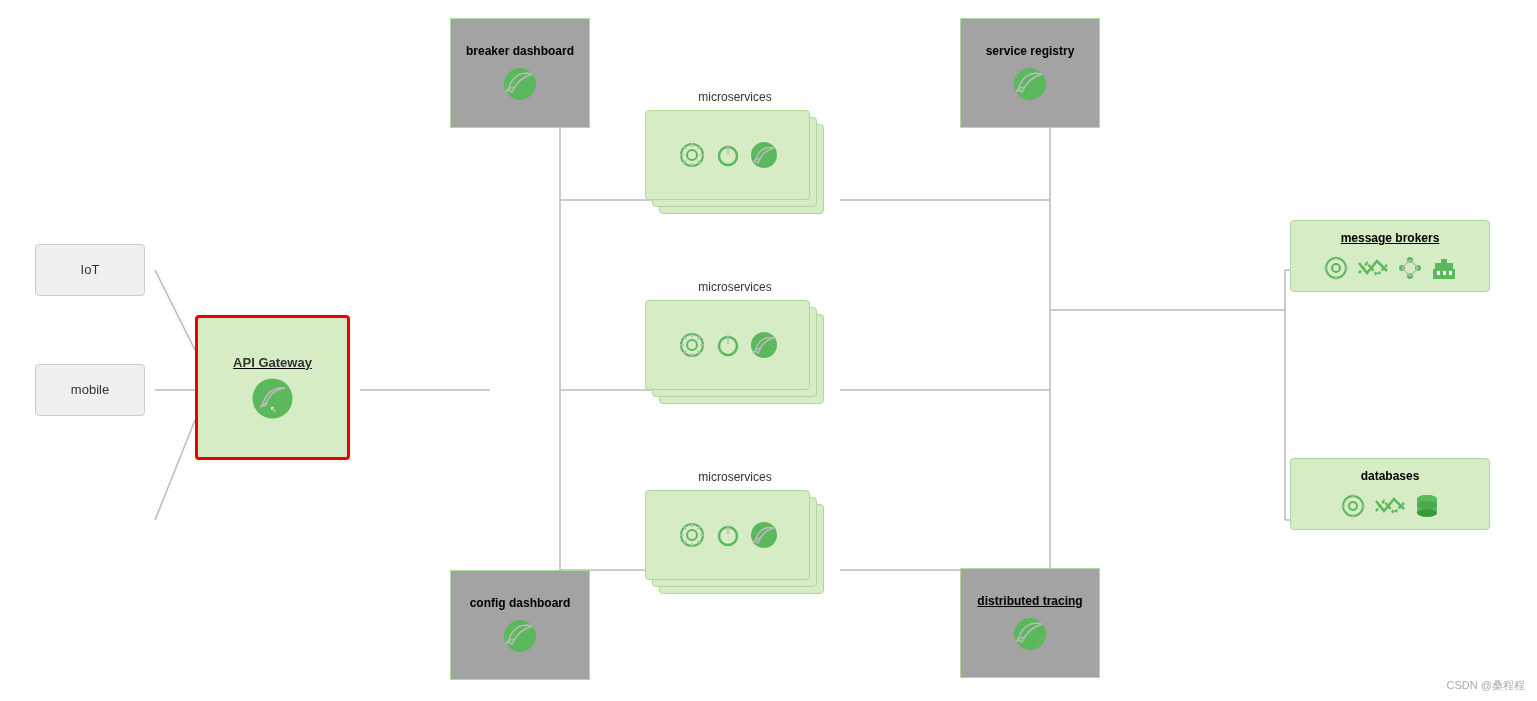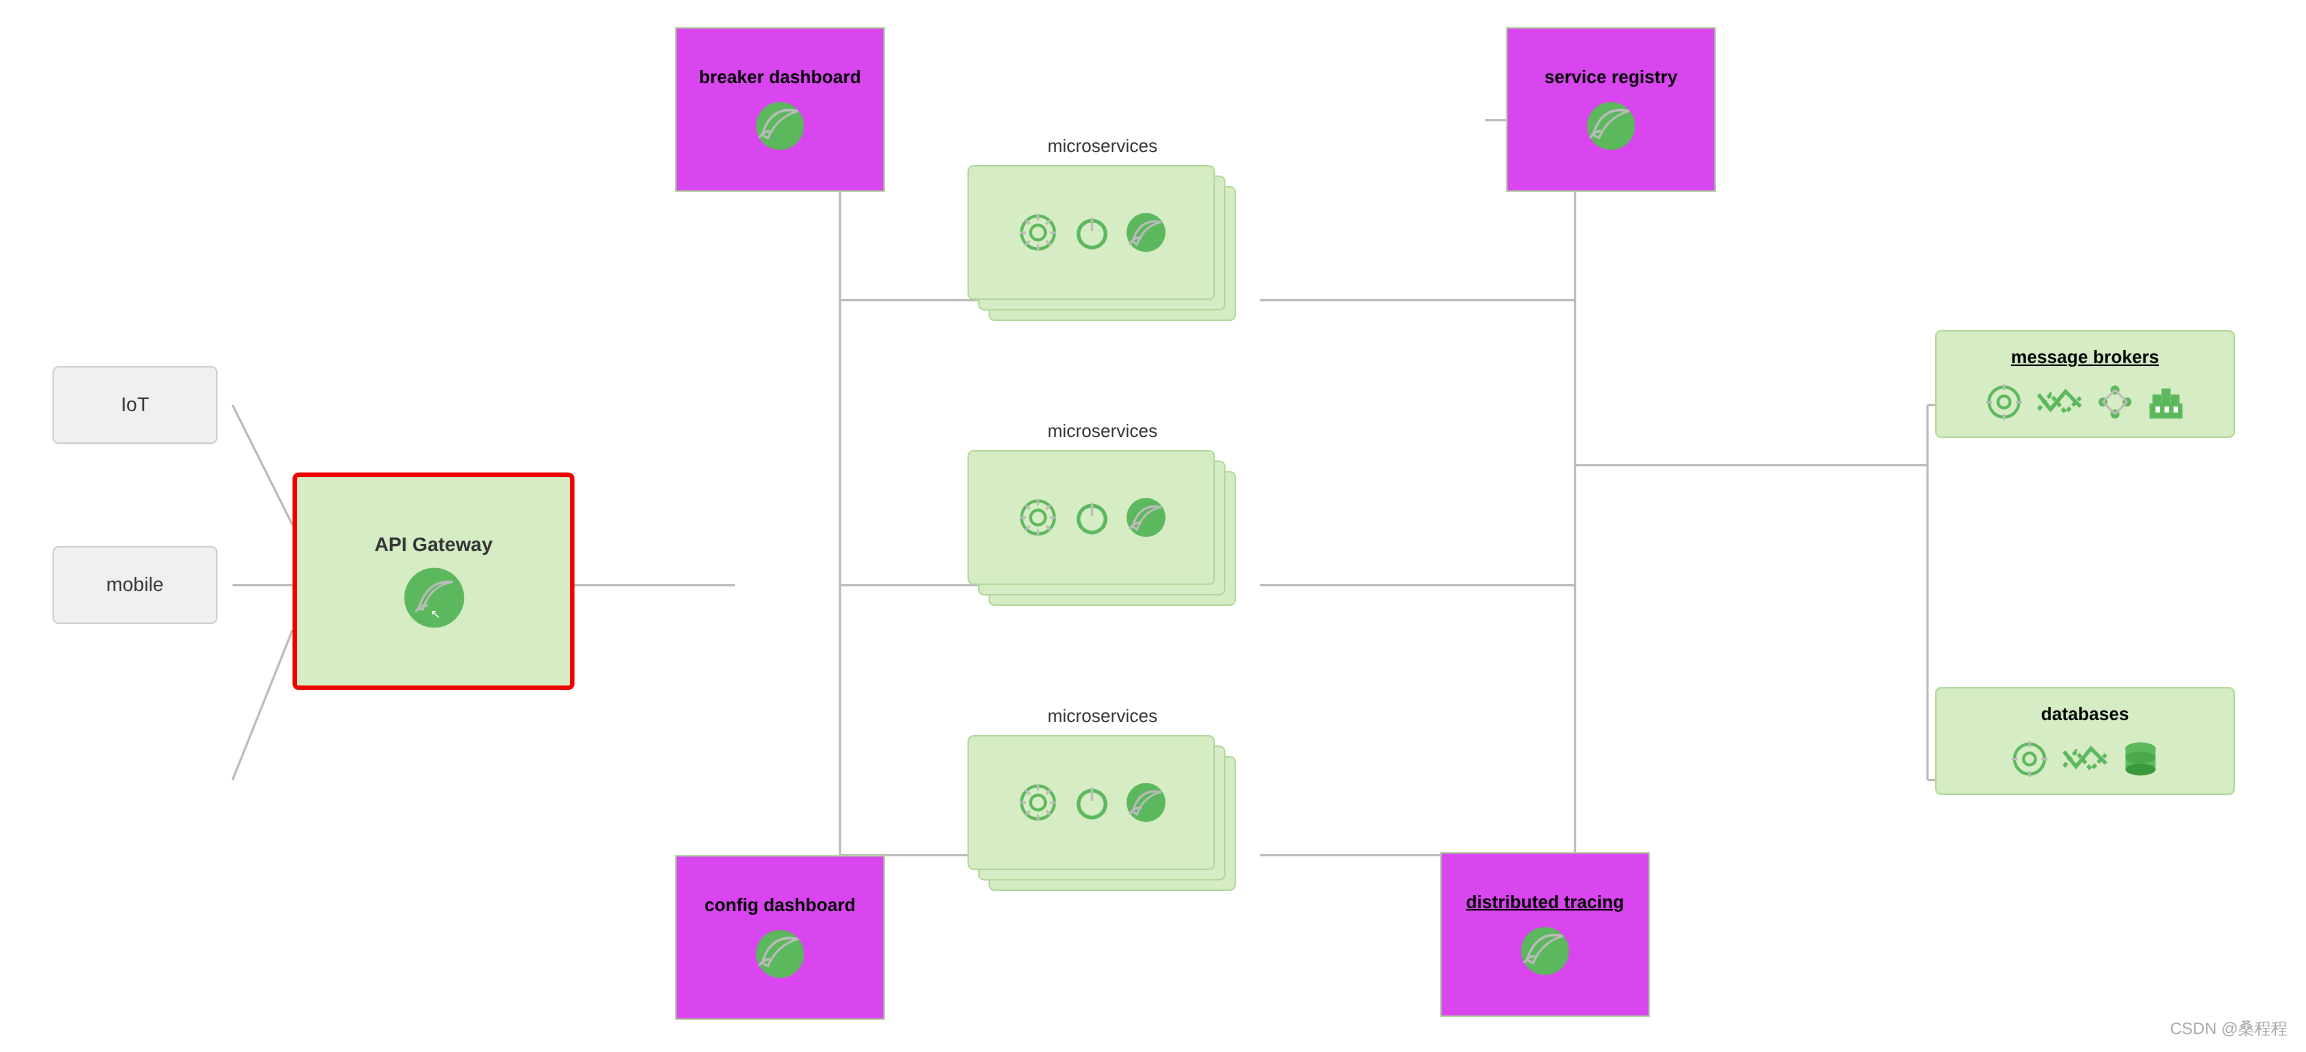--- a/index.html
+++ b/index.html
@@ -45,21 +45,21 @@
     .node-client {
       background: #f0f0f0;
       border: 1.5px solid #ccc;
       width: 110px;
       height: 52px;
       font-size: 13px;
     }
 
     
     .node-service {
-      background: #d946ef;
+      background: #a3a3a3;
       border: 1.5px solid #b0d89a;
       padding: 6px 8px;
     }
     .microservices-stack {
       position: relative;
       width: 180px;
       height: 110px;
     }
     .ms-card {
       position: absolute;
@@ -85,28 +85,29 @@
       top: -20px;
       left: 0;
       width: 180px;
       text-align: center;
     }
 
     
     .node-api-gateway {
       background: #d6ecc4;
       border: 3px solid #e00;
-      width: 188px;
+      width: 155px;
       height: 145px;
       border-radius: 4px;
       display: flex;
       flex-direction: column;
       align-items: center;
       justify-content: center;
       text-align: center;
+      text-decoration: underline;
     }
 
     
     .node-external {
       background: #d6ecc4;
       border: 1.5px solid #b0d89a;
       border-radius: 4px;
       padding: 10px 12px;
       display: flex;
       flex-direction: column;
@@ -204,21 +205,21 @@
       <span style="font-size:12px; font-weight:600; margin-bottom:8px; text-align:center;">breaker
 dashboard</span>
       <svg width="40" height="36" viewBox="0 0 40 36">
         <circle cx="20" cy="18" r="16" fill="#5cb85c"></circle>
         <path d="M8 24 Q14 4 32 8 Q18 12 12 26 Z" fill="white"></path>
         <path d="M6 26 Q10 20 14 22" stroke="white" stroke-width="2" fill="none"></path>
       </svg>
     </div>
   </div>
 
-  <div style="position:absolute; left:1004px; top:18px;">
+  <div style="position:absolute; left:960px; top:18px;">
     <div class="node-service" style="width:140px; min-height:110px; display:flex; flex-direction:column; align-items:center; justify-content:center;">
       <span style="font-size:12px; font-weight:600; margin-bottom:8px; text-align:center;">service
 registry</span>
       <svg width="40" height="36" viewBox="0 0 40 36">
         <circle cx="20" cy="18" r="16" fill="#5cb85c"></circle>
         <path d="M8 24 Q14 4 32 8 Q18 12 12 26 Z" fill="white"></path>
         <path d="M6 26 Q10 20 14 22" stroke="white" stroke-width="2" fill="none"></path>
       </svg>
     </div>
   </div>

